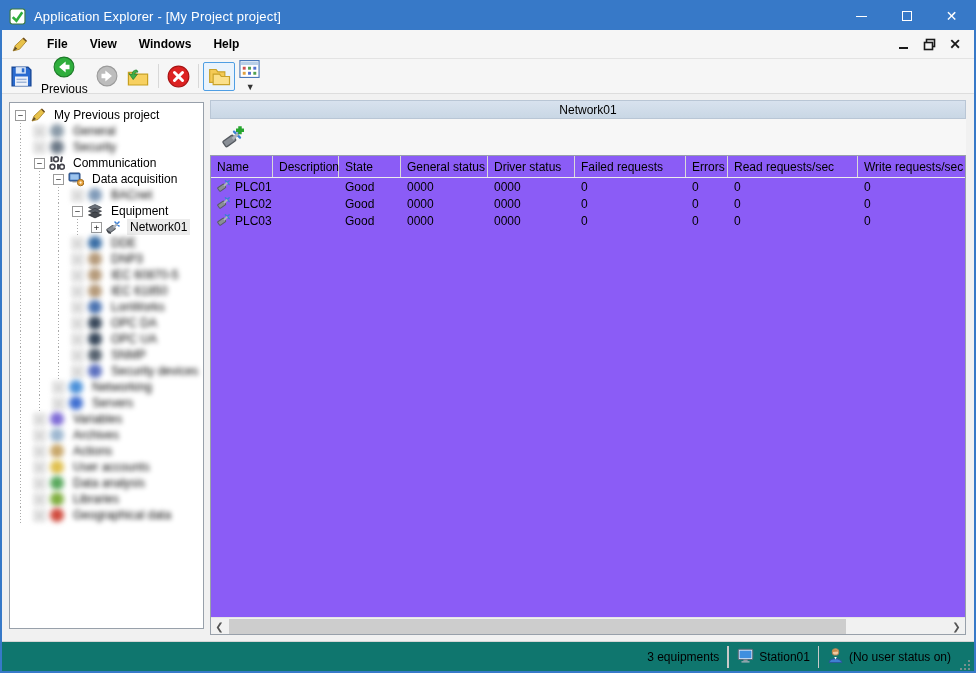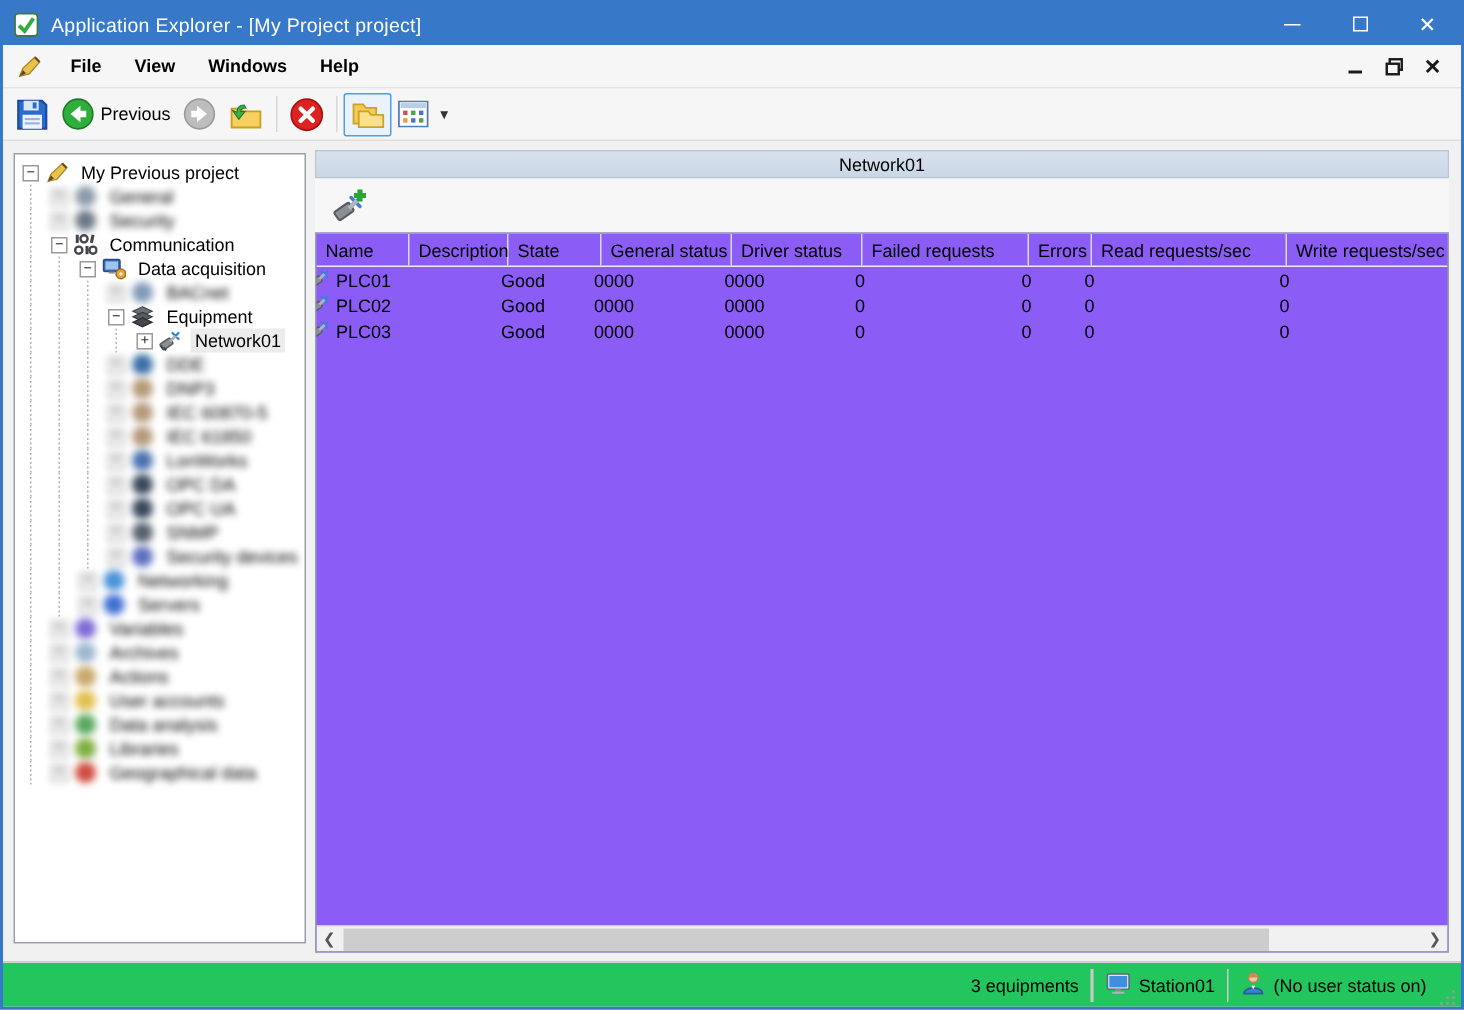--- a/index.html
+++ b/index.html
@@ -25,21 +25,21 @@
   .menubar .brush { width:17px; height:17px; margin:0 8px 0 9px; }
   .menu-item { padding:5px 11px; cursor:default;font-weight:bold; }
   .mdi-btns { margin-left:auto; display:flex; align-items:center; gap:4px; margin-right:8px; }
   .mdi-btn { width:22px; height:20px; display:flex; align-items:center; justify-content:center; font-weight:bold; color:#1a1a1a; }
   .mdi-min { width:9px; height:2px; background:#1a1a1a; margin-top:8px; }
   .mdi-close { font-size:14px; }
 
   
   .toolbar { position:absolute; left:0; top:57px; right:0; height:35px; background:#f6f6f6;
     display:flex; align-items:center; padding-left:4px; border-bottom:1px solid #dddddd; }
-  .tb-btn { display:flex; align-items:center; gap:4px; padding:3px; border:1px solid transparent; border-radius:2px; }
+  .tb-btn { display:flex; align-items:center; gap:4px; padding:3px; border:1px solid transparent; border-radius:2px;flex-direction:column; }
   .tb-btn svg { display:block; }
   .tb-btn.active { border:1px solid #4f9ee3; background:#eaf3fc; }
   .tb-sep { width:1px; height:24px; background:#d8d8d8; margin:0 4px; }
   .tb-caret { font-size:9px; color:#333; margin-left:2px; }
 
   
   .content { position:absolute; left:0; top:92px; right:0; bottom:30px; background:#f1f1f1; }
   .treepanel { position:absolute; left:7px; top:8px; width:195px; height:527px; background:#fff;
     border:1px solid #98a0aa; overflow:hidden; padding-top:4px; }
   .tree-row { display:flex; align-items:center; height:16px; padding-left:5px; white-space:nowrap; }
@@ -54,32 +54,32 @@
   .tlabel { padding:1px 3px; }
   .tlabel.selected { background:#ececec; }
 
   .rightpanel { position:absolute; left:208px; top:6px; right:8px; height:535px; display:flex; flex-direction:column; }
   .rp-header { height:19px; background:linear-gradient(#d8e2ee,#c9d7e5); display:flex; align-items:center; justify-content:center; border:1px solid #b9c6d5; }
   .rp-toolbar { height:36px; background:#f7f7f7; display:flex; align-items:center; padding-left:8px; }
   .rp-toolbar .tb-btn svg { width:24px; height:24px; }
   .tablewrap { flex:1; background:#8b5cf6; border:1px solid #98a0aa; position:relative; overflow:hidden; }
   .thead { display:flex; height:22px; align-items:center; border-bottom:1px solid #ececec; }
   .th { height:100%; display:flex; align-items:center; padding-left:6px; border-right:1px solid #d9d9d9; flex:none; }
-  .trow { display:flex; height:17px; align-items:center;justify-content:flex-end; }
+  .trow { display:flex; height:17px; align-items:center; }
   .td { padding-left:6px; flex:none; display:flex; align-items:center; gap:3px; overflow:hidden; white-space:nowrap; }
   .td svg { width:15px; height:15px; flex:none; }
 
   
   .hscroll { position:absolute; left:0; right:0; bottom:0; height:17px; background:#f1f1f1; display:flex; align-items:center; border-top:1px solid #e5e5e5; }
   .hs-arrow { width:17px; height:17px; display:flex; align-items:center; justify-content:center; color:#555; font-size:10px; flex:none; }
   .hs-track { position:relative; flex:1; height:17px; }
   .hs-thumb { position:absolute; left:1px; top:1px; height:15px; width:617px; background:#cdcdcd; }
 
   
-  .statusbar { position:absolute; left:0; right:0; bottom:0; height:30px; background:#22c55e;
+  .statusbar { position:absolute; left:0; right:0; bottom:0; height:30px; background:#0f766e;
     border-top:1px solid #d5d5d5; display:flex; align-items:center; }
   .sb-sec { display:flex; align-items:center; gap:5px; padding:0 8px; height:100%; }
   .sb-sec.first { flex:1; justify-content:flex-end; }
   .sb-div { width:1px; height:22px; background:#c9c9c9; }
   .sb-sec svg { width:17px; height:17px; }
   .grip { width:12px; height:12px; margin:0 3px 0 0; align-self:flex-end; }
 </style>
 </head>
 <body>
 

